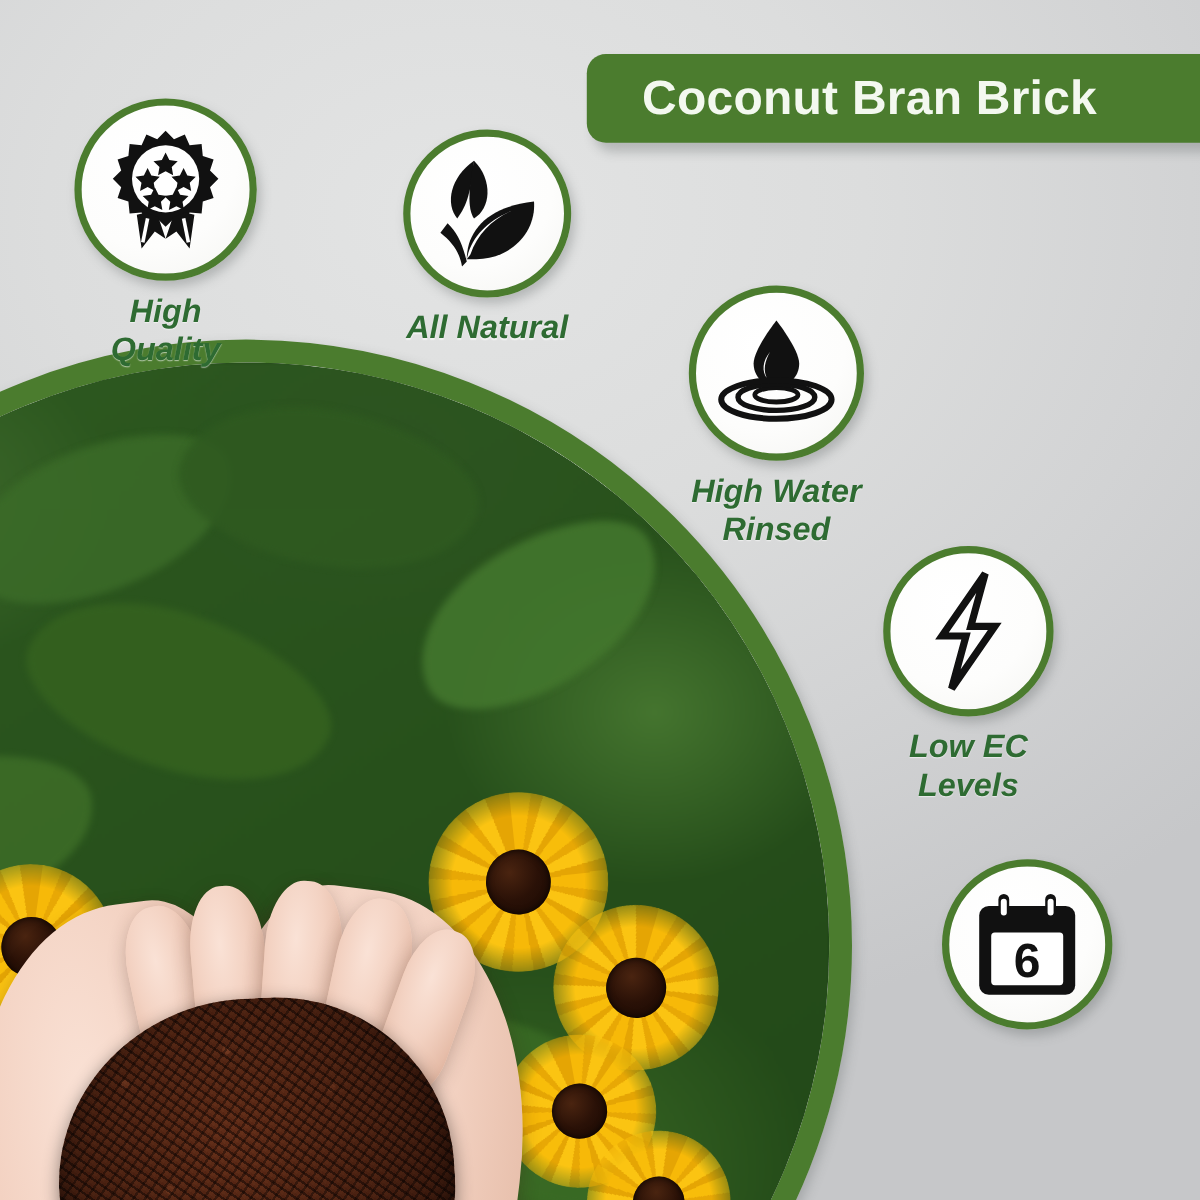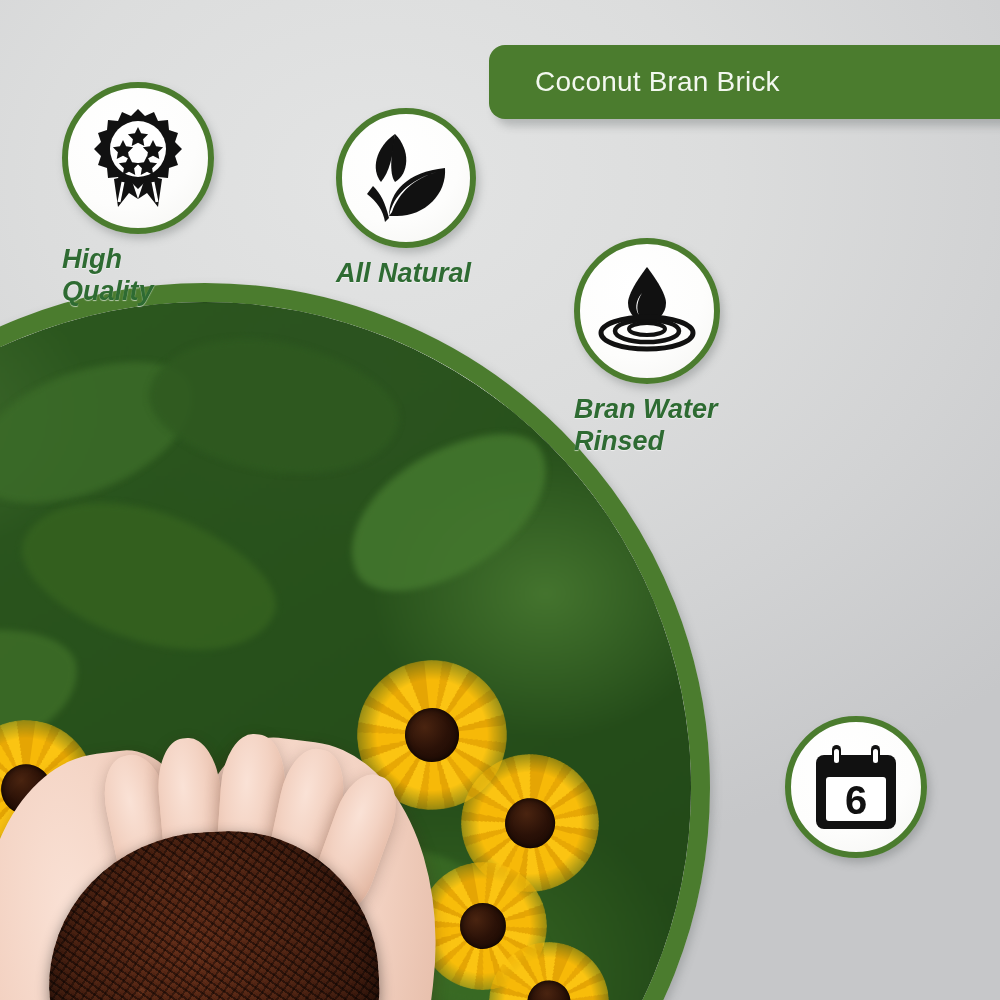--- a/index.html
+++ b/index.html
@@ -28,22 +28,22 @@
     background: #4b7c2e;
     border-radius: 16px 0 0 16px;
     box-shadow: 6px 7px 9px rgba(90,95,95,0.32);
     display: flex;
     align-items: center;
     box-sizing: border-box;
     padding-left: 46px;
   }
   .title-banner .title-text {
     color: #f3f8ef;
-    font-size: 28px;
-    font-weight: normal;
+    font-size: 40px;
+    font-weight: bold;
     letter-spacing: 0.2px;
     white-space: nowrap;
     line-height: 1;
   }
 
   
   .photo-circle {
     position: absolute;
     left: -300px;
     top: 283px;
@@ -171,21 +171,21 @@
     background: radial-gradient(circle at 40% 32%, #ffffff 0%, #fdfdfc 58%, #f4f4f1 100%);
     border: 6px solid #4b7c2e;
     box-sizing: border-box;
     box-shadow: 3px 5px 9px rgba(95,100,100,0.35);
     display: flex;
     align-items: center;
     justify-content: center;
   }
   .badge-label {
     margin-top: 10px;
-    text-align: left;
+    text-align: center;
     color: #2e6b32;
     font-size: 27px;
     font-weight: bold;
     font-style: italic;
     line-height: 1.18;
     text-shadow: 0 1px 1px rgba(255,255,255,0.6);
     white-space: pre-line;
   }
 </style>
 </head>
@@ -301,24 +301,33 @@
           <path d="M55 4 C55 4 36 28 36 40 C36 51 44.5 59 55 59 C65.5 59 74 51 74 40 C74 28 55 4 55 4 Z"></path>
           <path d="M50 30 C45 38 44 46 47 52 C43 47 43 38 50 30 Z" fill="#ffffff"></path>
         </g>
         <g fill="none" stroke="#111111">
           <ellipse cx="55" cy="66" rx="18" ry="6" stroke-width="4"></ellipse>
           <ellipse cx="55" cy="68" rx="32" ry="11" stroke-width="4.5"></ellipse>
           <ellipse cx="55" cy="70" rx="46" ry="16" stroke-width="5"></ellipse>
         </g>
       </svg>
     </div>
-    <div class="badge-label">Bran Water
+    <div class="badge-label">High Water
 Rinsed</div>
   </div>
 
+  <div class="badge" style="left:736px;top:455px;width:142px;">
+    <div class="badge-circle" style="width:142px;height:142px;">
+      <svg width="72" height="104" viewBox="0 0 72 104">
+        <path d="M50 4 L14 56 L34 56 L22 100 L58 48 L38 48 Z" fill="none" stroke="#111111" stroke-width="6" stroke-linejoin="miter" stroke-linecap="butt"></path>
+      </svg>
+    </div>
+    <div class="badge-label">Low EC
+Levels</div>
+  </div>
 
   <div class="badge" style="left:785px;top:716px;width:142px;">
     <div class="badge-circle" style="width:142px;height:142px;">
       <svg width="92" height="92" viewBox="0 0 92 92">
         <g fill="#111111">
           <rect x="22" y="4" width="9" height="22" rx="4.5"></rect>
           <rect x="61" y="4" width="9" height="22" rx="4.5"></rect>
           <rect x="6" y="14" width="80" height="74" rx="8"></rect>
           <rect x="16" y="36" width="60" height="44" rx="3" fill="#ffffff"></rect>
           <rect x="24" y="8" width="5" height="14" rx="2.5" fill="#ffffff"></rect>

